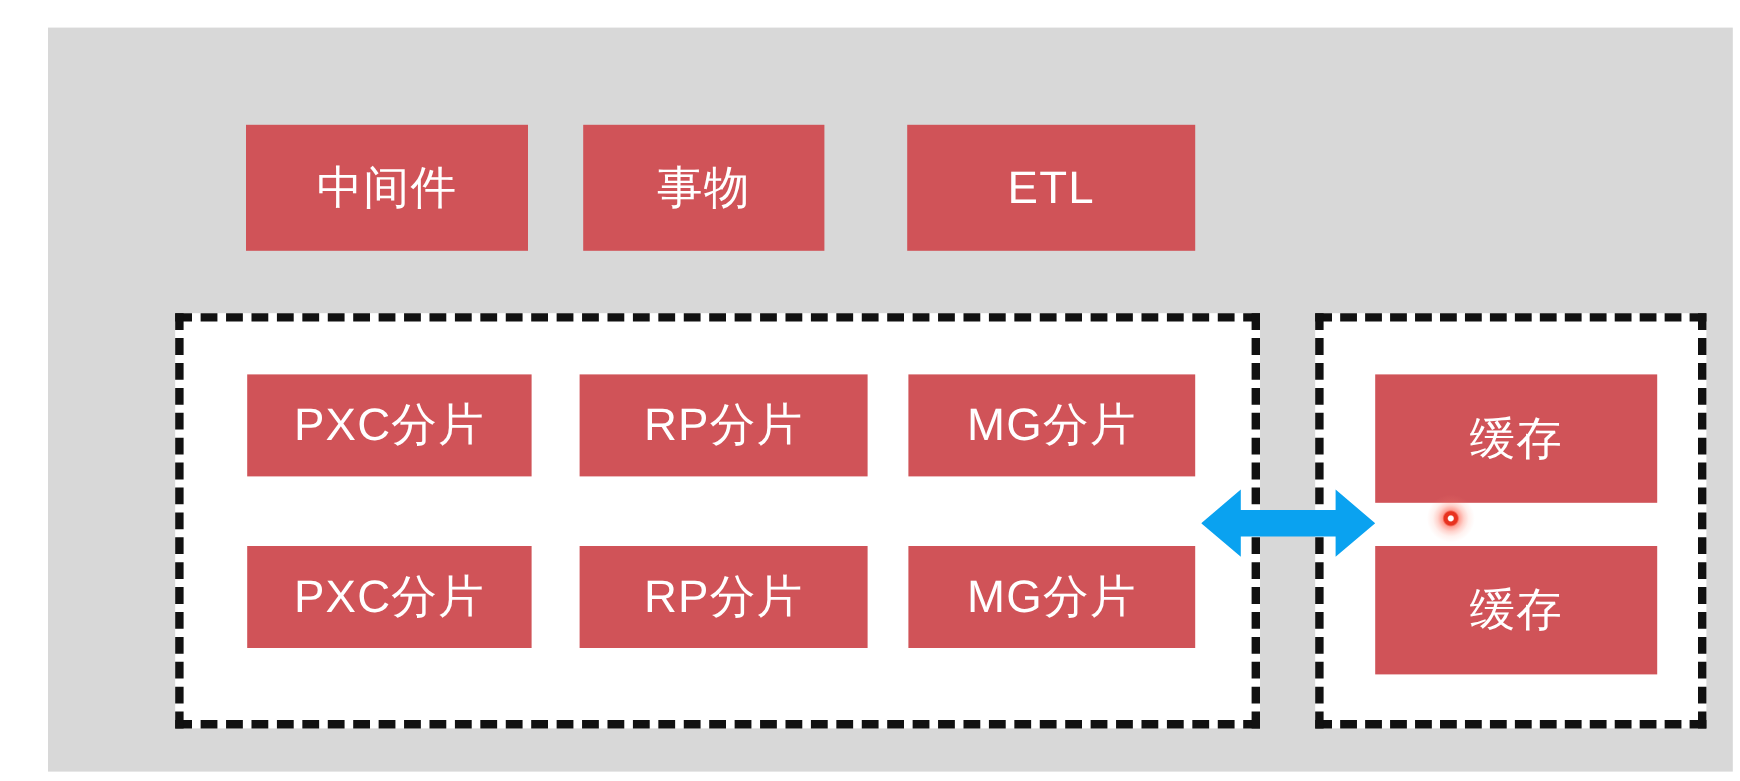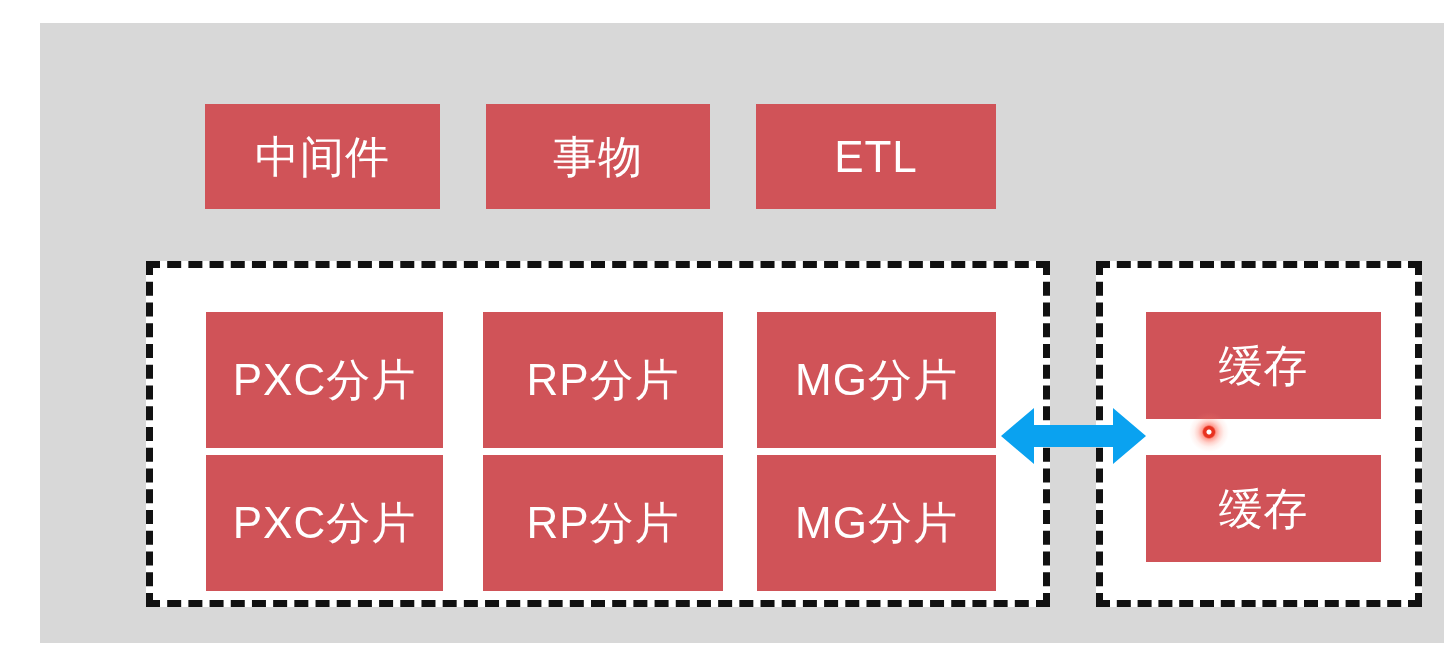--- a/index.html
+++ b/index.html
@@ -23,35 +23,35 @@
     height: 620px;
     background: #d8d8d8;
   }
   .rbox {
     position: absolute;
     background: #d05358;
     color: #ffffff;
     display: flex;
     align-items: center;
     justify-content: center;
-    font-size: 44px;
+    font-size: 38px;
     line-height: 1;
     letter-spacing: 1px;
     white-space: nowrap;
     box-sizing: border-box;
   }
   .dashed-container {
     position: absolute;
     background: #ffffff;
     border: 7px dashed #111111;
     box-sizing: border-box;
     z-index: 1;
   }
   .top-box    { top: 81px;  height: 105px; z-index: 2; }
-  .shard-box  { height: 136px; z-index: 2; }
+  .shard-box  { height: 85px; z-index: 2; }
   .cache-box  { left: 1106px; width: 235px; height: 107px; z-index: 2; }
 
   .arrow-wrap {
     position: absolute;
     left: 961px;
     top: 383px;
     width: 145px;
     height: 60px;
     z-index: 5;
   }
@@ -73,21 +73,21 @@
     border-radius: 50%;
   }
 </style>
 </head>
 <body>
 
 <div class="page">
   <div class="slide">
 
     <div class="rbox top-box" style="left:165px; width:235px;">中间件</div>
-    <div class="rbox top-box" style="left:446px; width:224px;">事物</div>
+    <div class="rbox top-box" style="left:446px; width:201px;">事物</div>
     <div class="rbox top-box" style="left:716px; width:240px;">ETL</div>
 
     <div class="dashed-container" style="left:106px; top:238px; width:904px; height:346px;"></div>
 
     <div class="rbox shard-box" style="left:166px; top:289px; width:237px;">PXC分片</div>
     <div class="rbox shard-box" style="left:443px; top:289px; width:240px;">RP分片</div>
     <div class="rbox shard-box" style="left:717px; top:289px; width:239px;">MG分片</div>
     <div class="rbox shard-box" style="left:166px; top:432px; width:237px;">PXC分片</div>
     <div class="rbox shard-box" style="left:443px; top:432px; width:240px;">RP分片</div>
     <div class="rbox shard-box" style="left:717px; top:432px; width:239px;">MG分片</div>

